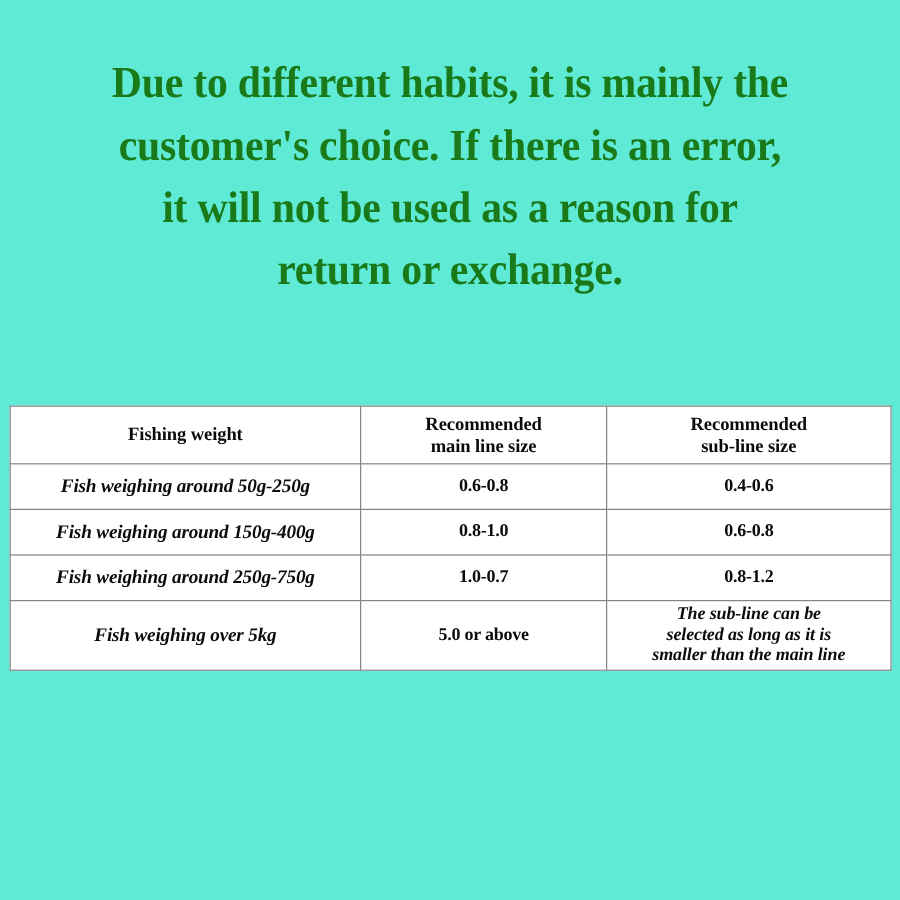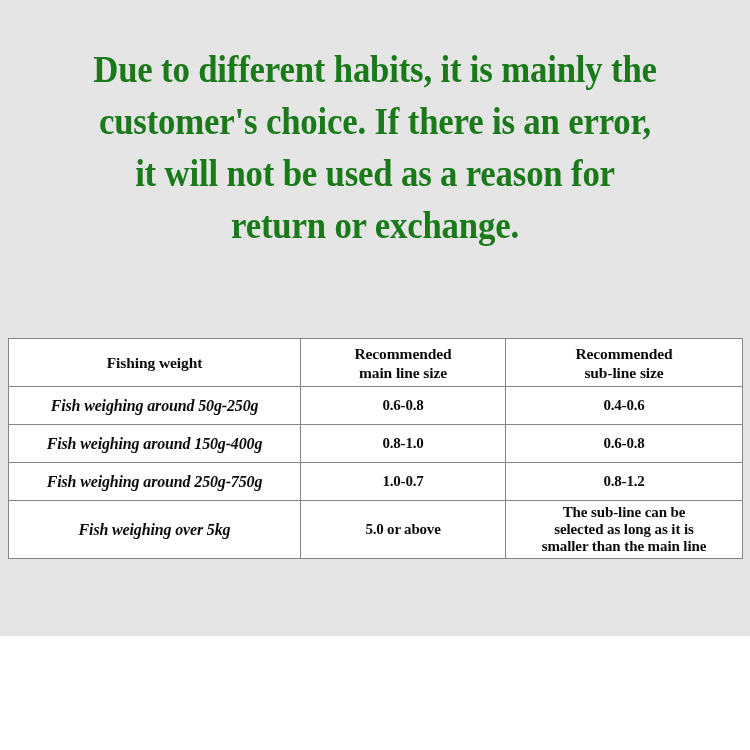--- a/index.html
+++ b/index.html
@@ -11,22 +11,22 @@
     width: 750px;
     height: 750px;
     overflow: hidden;
     font-family: "Liberation Serif", "DejaVu Serif", serif;
     -webkit-font-smoothing: antialiased;
   }
 
   #page {
     position: relative;
     width: 750px;
-    height: 636px;
-    background: #e5e5e5;
+    height: 750px;
+    background: #5eead4;
   }
 
   
   .heading {
     position: absolute;
     left: 0;
     top: 44px;
     width: 750px;
     text-align: center;
     color: #1a7a1a;
@@ -96,20 +96,21 @@
     white-space: nowrap;
   }
   .cell-note {
     font-size: 15px;
     line-height: 17px;
     letter-spacing: -0.1px;
   }
   .cell-note .nl {
     display: block;
     white-space: nowrap;
+    font-style: italic;
   }
 </style>
 </head>
 <body>
 
 <div id="page">
 
   <div class="heading">
     <span class="hline">Due to different habits, it is mainly the</span>
     <span class="hline">customer's choice. If there is an error,</span>

